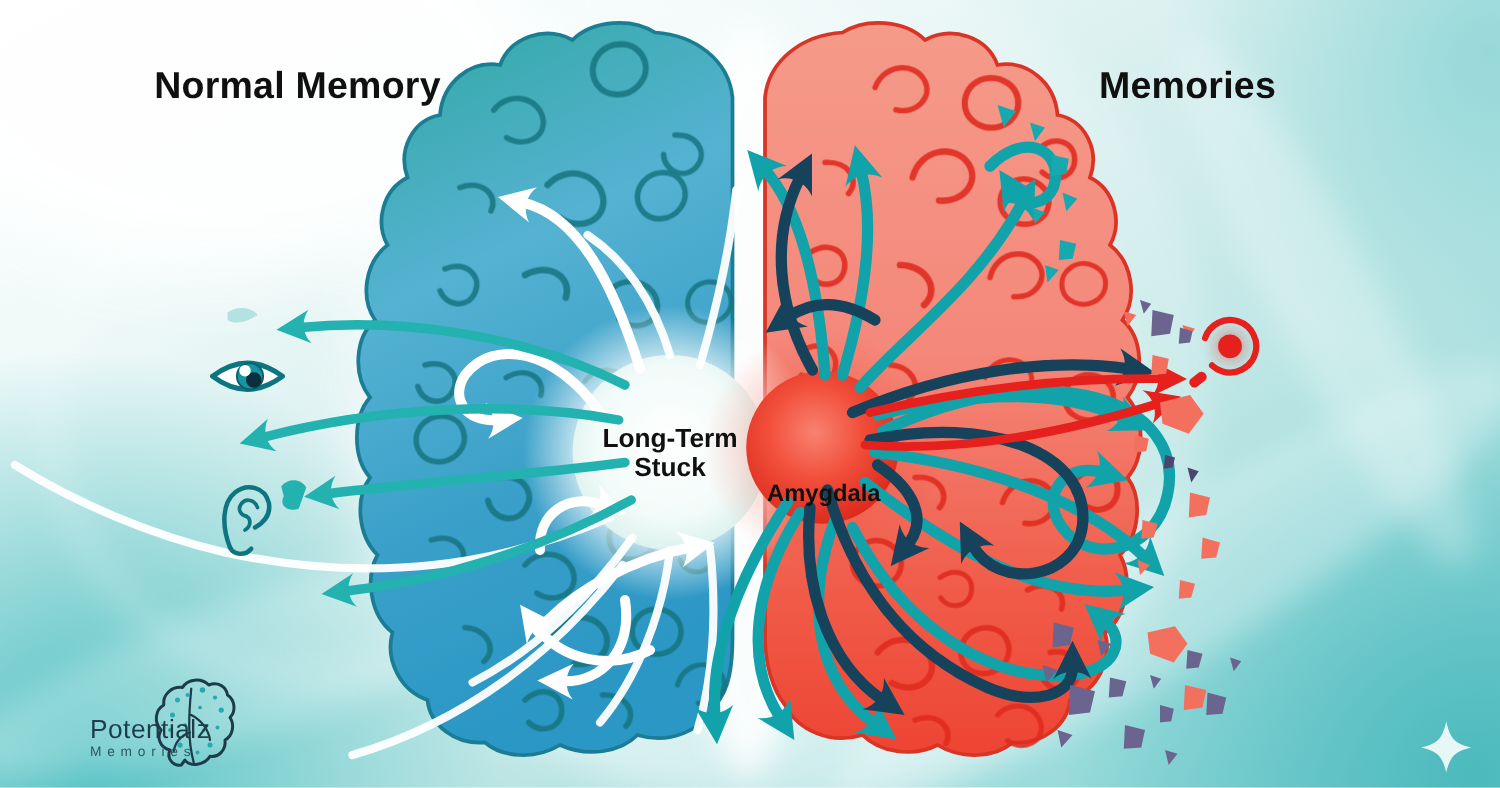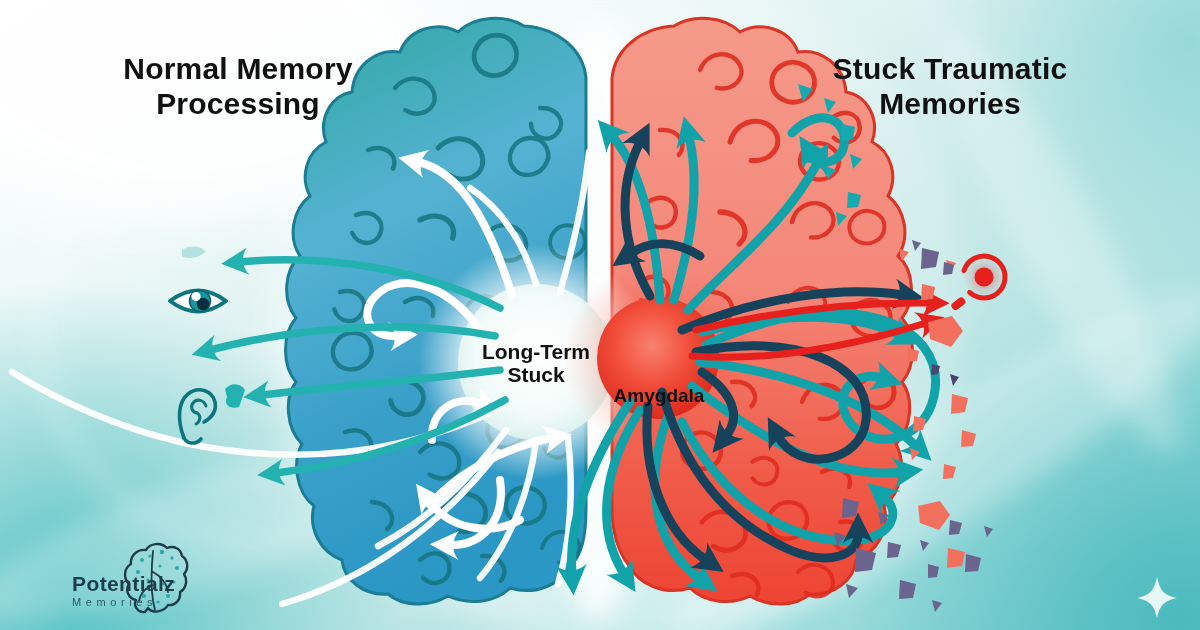--- a/index.html
+++ b/index.html
@@ -10,21 +10,21 @@
   .stage{position:absolute;left:0;top:0;width:1011px;height:630px;}
   svg.canvas{position:absolute;left:0;top:0;}
   .overlay-text{position:absolute;color:var(--text,#101010);}
   .title{font-weight:700;font-size:30px;line-height:1.15;text-align:center;letter-spacing:.2px;}
   .title span{display:block;}
   .center-label{font-weight:700;text-align:center;transform:translate(-50%,-50%);}
   .center-label span{display:block;}
   #ltm-label{font-size:21px;line-height:1.1;}
   #amy-label{font-size:19px;}
   .logo-block{position:absolute;left:72px;top:572px;}
-  .logo-name{font-weight:700;font-size:21px;color:var(--logo-text,#1d3d4b);letter-spacing:.4px;}
+  .logo-name{font-weight:400;font-size:21px;color:var(--logo-text,#1d3d4b);letter-spacing:.4px;}
   .logo-sub{font-size:11px;letter-spacing:4.6px;color:#2c5a66;margin-top:0px;}
 </style>
 </head>
 <body>
 
 <div class="stage">
 
 <svg class="canvas" width="1200" height="630" viewBox="0 0 1200 630">
   <defs>
     <linearGradient id="bgGrad" x1="0" y1="0" x2="1" y2="1">
@@ -346,25 +346,23 @@
           <circle cx="138" cy="572" r="2"></circle>
           <circle cx="148" cy="580" r="1.5"></circle>
       <circle cx="160" cy="566" r="1.5"></circle>
           <circle cx="163" cy="584" r="1.5"></circle>
     </g>
   </g>
 </svg>
 
 <div class="overlay-text title" style="left:88px;top:52px;width:300px;">
   <span>Normal Memory</span>
-  <span>Processing</span>
 </div>
 
 <div class="overlay-text title" style="left:800px;top:52px;width:300px;">
-  <span>Stuck Traumatic</span>
   <span>Memories</span>
 </div>
 
 <div id="ltm-label" class="overlay-text center-label" style="left:536px;top:363px;">
   <span>Long-Term</span>
   <span>Stuck</span>
 </div>
 
 <div id="amy-label" class="overlay-text center-label" style="left:659px;top:358px;margin-top:38px;">
   <span>Amygdala</span>

